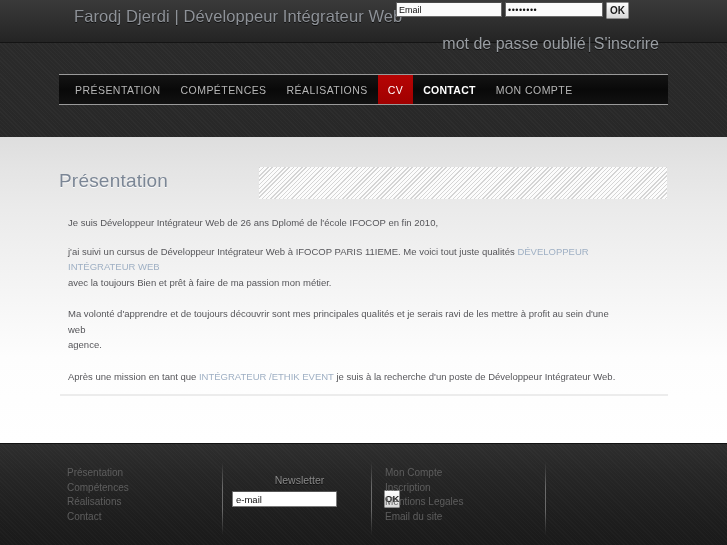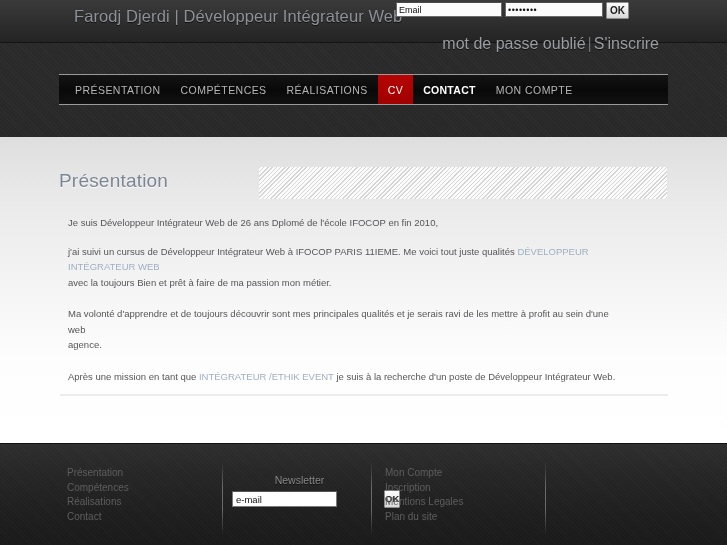--- a/index.html
+++ b/index.html
@@ -353,17 +353,17 @@
       <div class="newsletter-form">
         <input class="newsletter-input" type="text" value="e-mail" style="">
         <button class="newsletter-ok">OK</button>
       </div>
     </div>
 
     <div class="fcol right" id="footer-col-right">
         <a href="#">Mon Compte</a>
         <a href="#">Inscription</a>
         <a href="#">Mentions Legales</a>
-        <a href="#">Plan du site</a>
+        <a href="#">Email du site</a>
       </div>
   </div>
 
 </div>
 
 </body></html>

